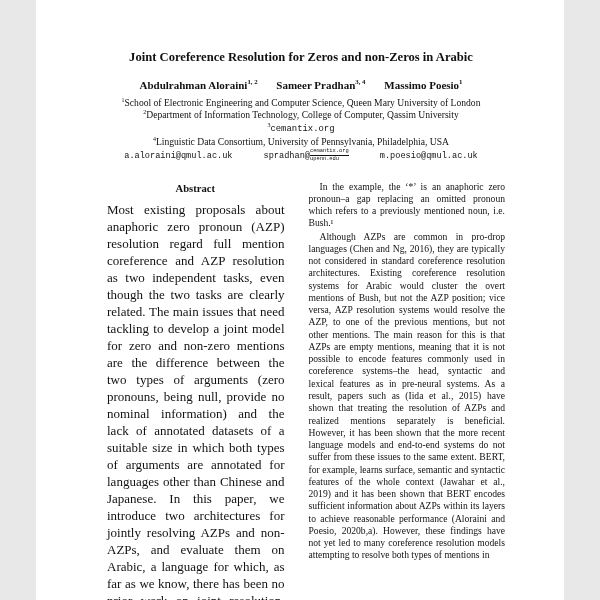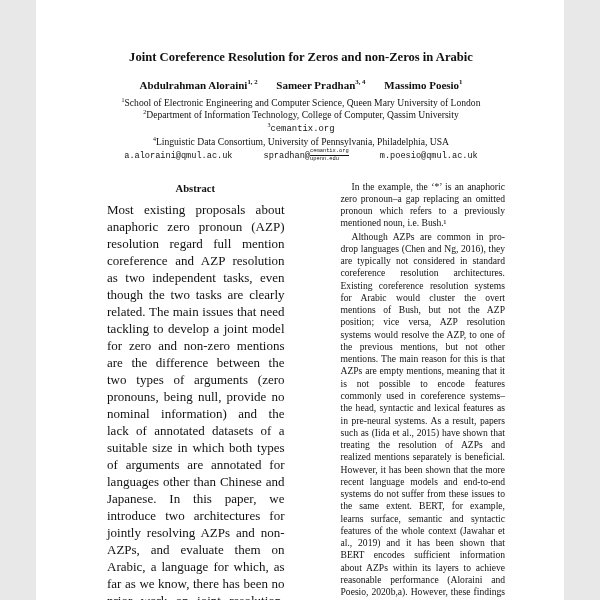--- a/index.html
+++ b/index.html
@@ -24,21 +24,21 @@
     display: inline-flex; flex-direction: column; vertical-align: middle;
     font-size: 5.4px; line-height: 1.3; text-align: left;
   }
   .stack-top { border-bottom: 0.7px solid #111; }
   .columns { display: flex; gap: 15px; margin-top: 17px; }
   .col { flex: 1; min-width: 0; text-align: justify; }
   .abstract-heading { text-align: center; font-weight: bold; font-size: 10.6px; margin: 2px 0 7px 0; }
   .abstract-body { font-size: 13px; line-height: 1.31; margin: 0 9px 11px 10px; }
   p { margin: 0; }
   .body-text { font-size: 9.6px; line-height: 1.28; }
-  .indent { text-indent: 11px; margin-left: 32px; }
+  .indent { text-indent: 11px; }
   .para-gap { margin-top: 1px; }
   .section-heading { font-weight: bold; font-size: 10.6px; margin: 10px 0 8px 0; text-align: left; }
   .sec-num { margin-right: 13px; }
 </style>
 </head>
 <body>
 
 <div class="page">
   <div class="inner">
 

